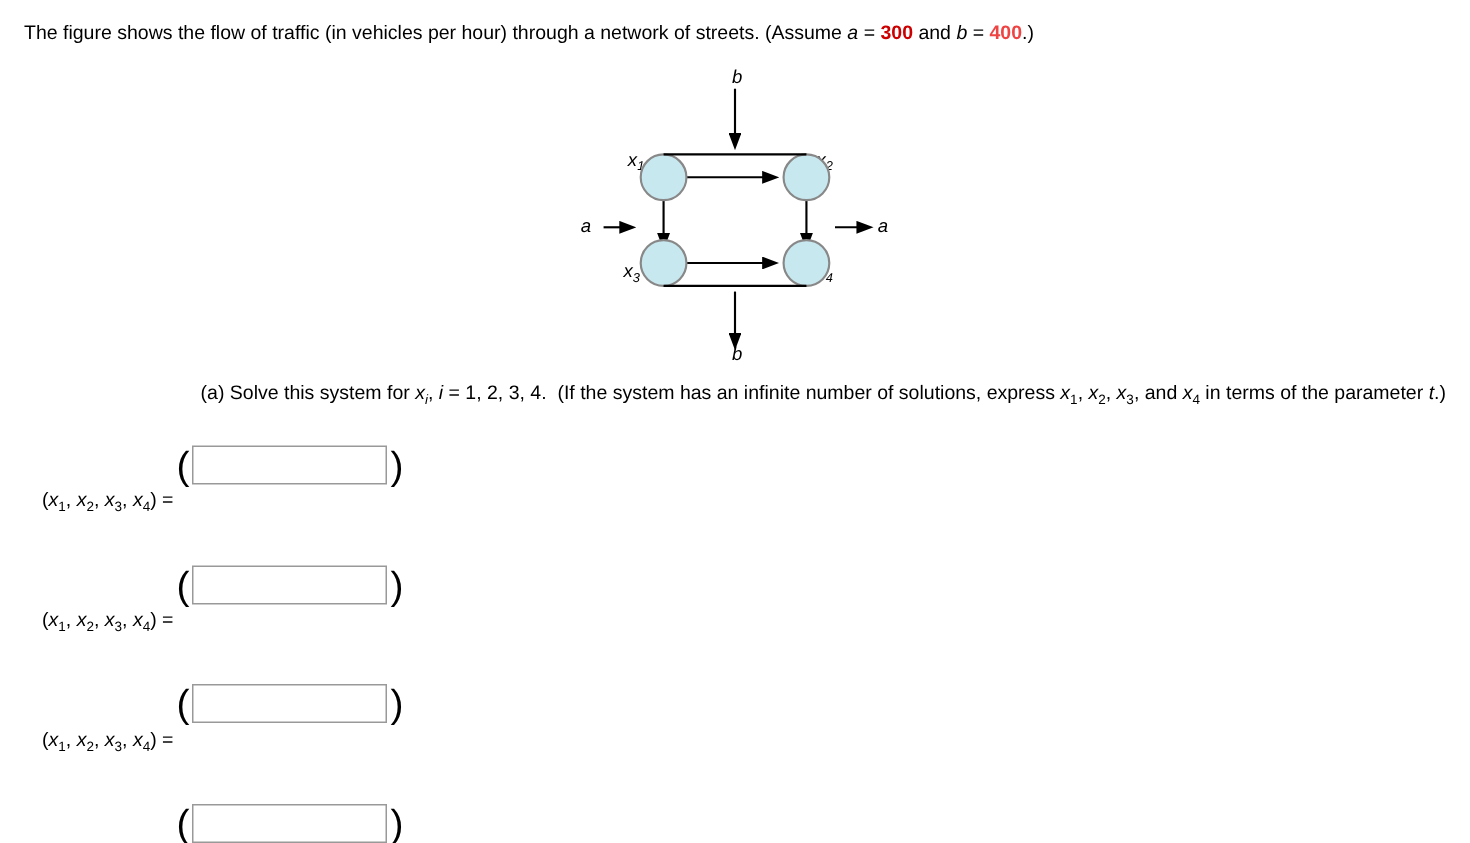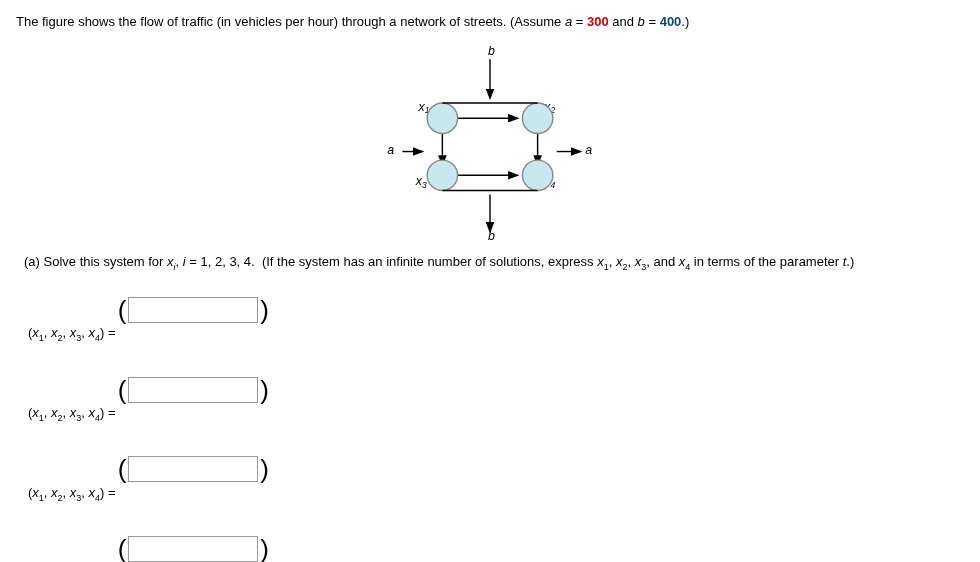--- a/index.html
+++ b/index.html
@@ -31,20 +31,21 @@
     .questions-area {
       padding-left: 8px;
     }
     .question-block {
       margin-bottom: 14px;
     }
     .question-label {
       font-size: 13px;
       margin-bottom: 4px;
       line-height: 1.6;
+      text-align: right;
     }
     .answer-row {
       display: flex;
       align-items: center;
       gap: 2px;
       margin-left: 4px;
     }
     .paren {
       font-size: 26px;
       font-weight: 300;
@@ -64,21 +65,21 @@
       margin-top: 48px;
     }
     sub {
       font-size: 9px;
     }
   </style>
 </head>
 <body>
 
 <p class="intro-text">
-  The figure shows the flow of traffic (in vehicles per hour) through a network of streets. (Assume <em>a</em> = <span style="color:#cc0000;font-weight:bold;">300</span> and <em>b</em> = <span style="color:#0c4a6e;font-weight:bold;">400</span>.)
+  The figure shows the flow of traffic (in vehicles per hour) through a network of streets. (Assume <em>a</em> = <span style="color:#cc0000;font-weight:bold;">300</span> and <em>b</em> = <span style="color:#ef4444;font-weight:bold;">400</span>.)
 </p>
 
 <div class="diagram-area">
   <svg class="diagram-svg" viewBox="0 0 260 210">
 
     <defs>
       <marker id="arrowhead" markerWidth="8" markerHeight="6" refX="6" refY="3" orient="auto">
         <polygon points="0 0, 8 3, 0 6" fill="#000"></polygon>
       </marker>
     </defs>

